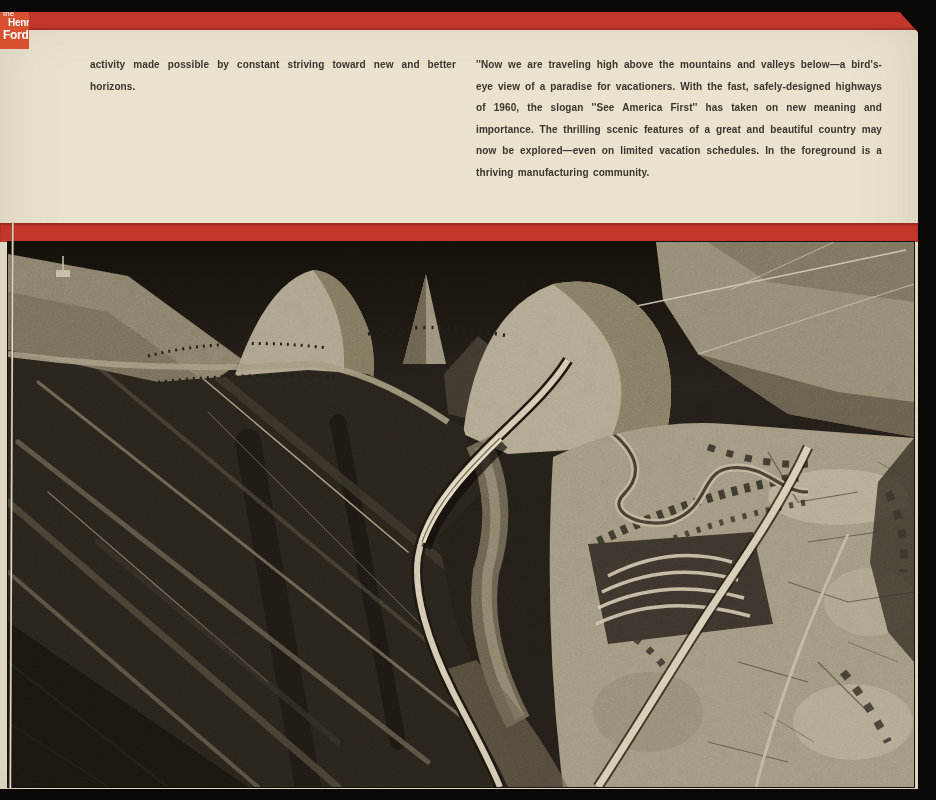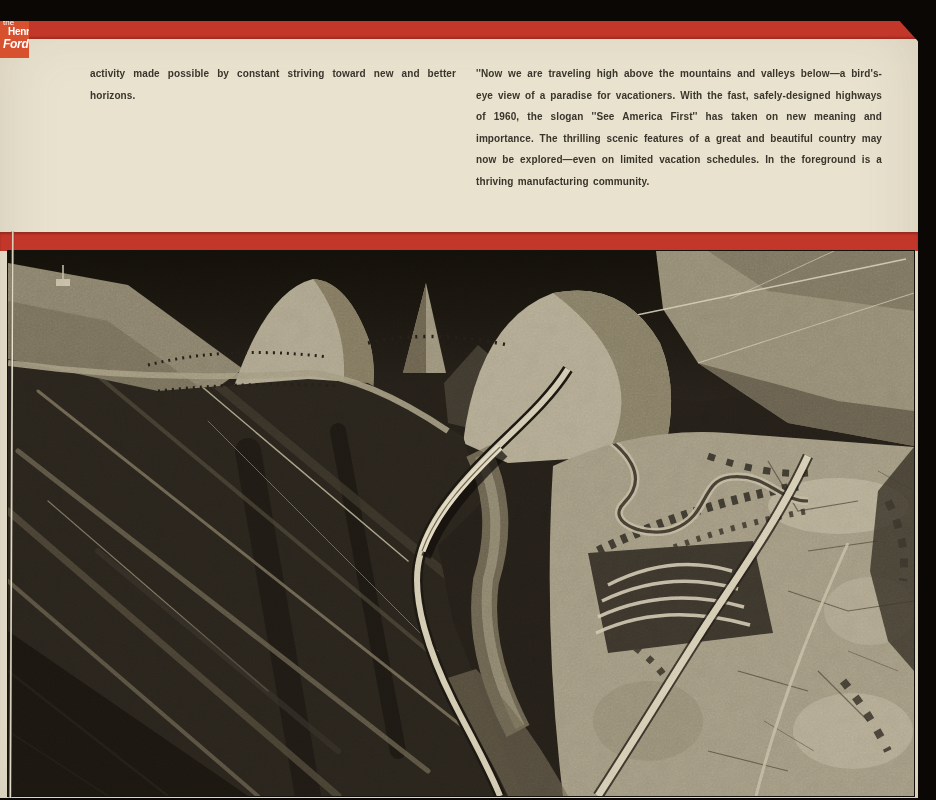--- a/index.html
+++ b/index.html
@@ -11,35 +11,34 @@
     overflow:hidden;
   }
   .scan-bg { position:absolute; inset:0; background:#0a0705; }
 
   
   .page {
     position:absolute; left:0; top:12px; width:918px; height:777px;
     background:#e8e2cf;
     clip-path:polygon(0 0, 98% 0, 100% 2.6%, 100% 100%, 0 100%);
     box-shadow:inset 0 0 60px rgba(120,100,70,.18);
-    margin-top:9px;
   }
   .band { position:absolute; left:0; width:100%; background:#c23729; }
   .band-top { top:0; height:18px; box-shadow:inset 0 -2px 2px rgba(0,0,0,.18); }
   .band-mid { top:211px; height:19px; box-shadow:inset 0 2px 2px rgba(0,0,0,.22); }
 
   
   .hf-logo {
     position:absolute; left:0; top:-10px; width:29px; height:47px;
     background:#d7512f; color:#fff; z-index:30;
     padding-top:8px; line-height:1; overflow:hidden;
   }
   .hf-the  { font-size:8px;  font-weight:400; margin-left:3px; display:block; }
   .hf-henry{ font-size:10px; font-weight:700; margin-left:8px; display:block; margin-top:0px; letter-spacing:-0.3px; }
-  .hf-ford { font-size:12px; font-weight:700; margin-left:3px; display:block; margin-top:1px; letter-spacing:-0.3px;font-style:italic; }
+  .hf-ford { font-size:12px; font-weight:700; margin-left:3px; display:block; margin-top:1px; letter-spacing:-0.3px; }
 
   
   .text-area {
     position:absolute; left:0; top:30px; width:100%; height:181px;
     overflow:hidden;
   }
   .col {
     position:absolute; top:12px;
     color:#3a352b;
     font-size:10px; font-weight:700; line-height:21.5px;

